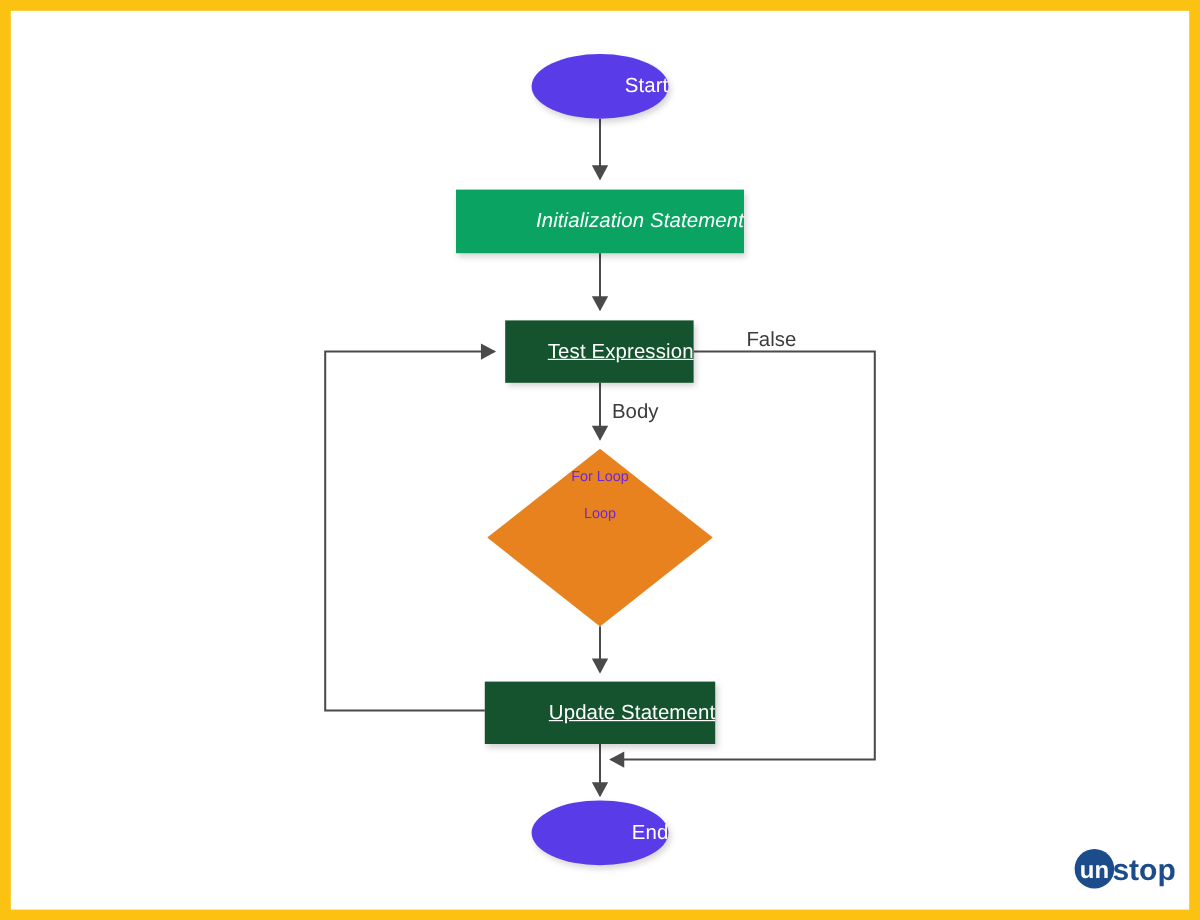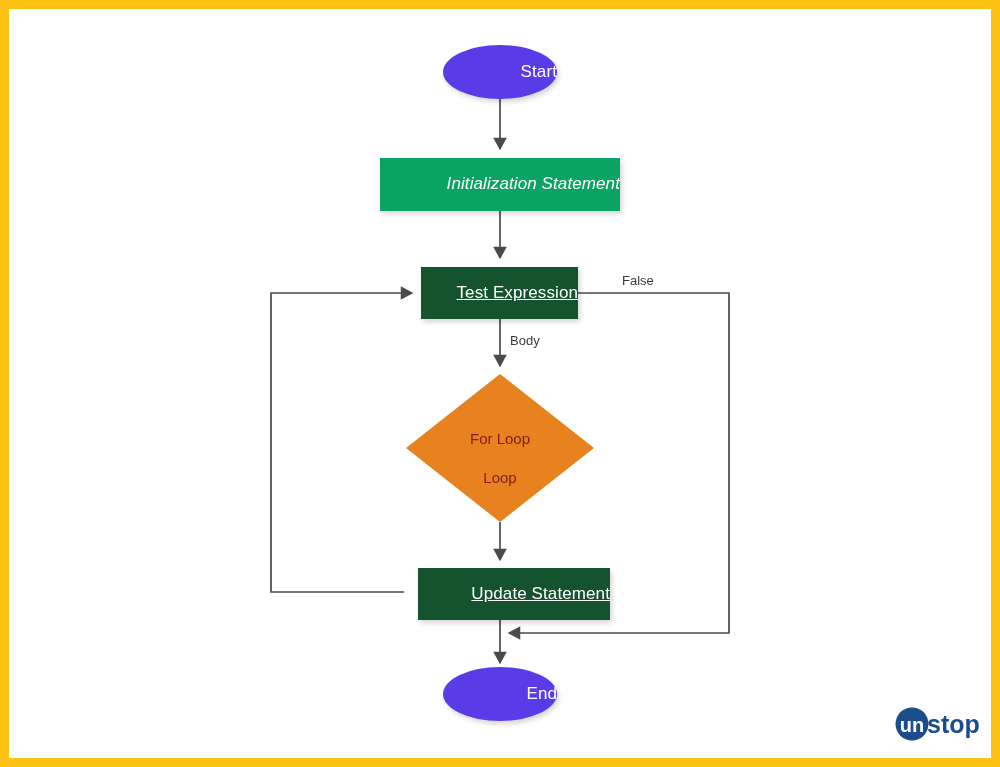--- a/index.html
+++ b/index.html
@@ -72,33 +72,32 @@
     background: #E8821E;
     clip-path: polygon(50% 0%, 100% 50%, 50% 100%, 0% 50%);
     filter: drop-shadow(2px 3px 4px rgba(0,0,0,.16));
   }
   .diamond-label {
     position: absolute;
     left: 0; top: 0;
     width: 100%;
     height: 100%;
     display: flex;
-    align-items: center;
     justify-content: center;
     text-align: center;
-    color: #7f1d1d;
-    font-size: 15px;
+    color: #6d28d9;
+    font-size: 12px;
     line-height: 1.3;
     white-space: pre-line;
   }
   
   .edge-label {
     position: absolute;
     color: #3C3C3C;
-    font-size: 13px;
+    font-size: 17px;
     z-index: 4;
     white-space: nowrap;
   }
   
   #logo {
     position: absolute;
     left: 893px;
     top: 705px;
     width: 92px;
     height: 38px;
@@ -156,21 +155,21 @@
   <div class="diamond-wrap" style="left:406px; top:374px; width:188px; height:148px;">
     <div class="diamond-shape"></div>
     <div class="diamond-label">
       <span>
         <span>For Loop</span><br>
         <span>Loop</span>
       </span>
     </div>
   </div>
 
-  <div class="node process pink" style="left:404px; top:568px; width:192px; height:52px;margin-left:14px;">
+  <div class="node process pink" style="left:404px; top:568px; width:192px; height:52px;">
     <span>Update Statement</span>
   </div>
 
   <div class="node terminator" style="left:443px; top:667px; width:114px; height:54px;">
     <span>End</span>
   </div>
 
   <div class="edge-label" style="left:510px; top:333px;">Body</div>
   <div class="edge-label" style="left:622px; top:273px;">False</div>
 

